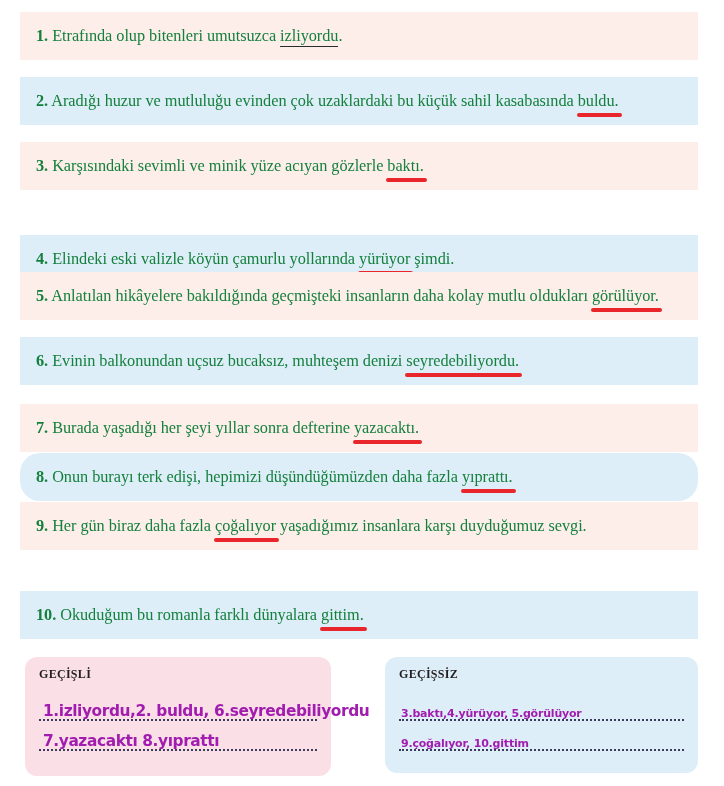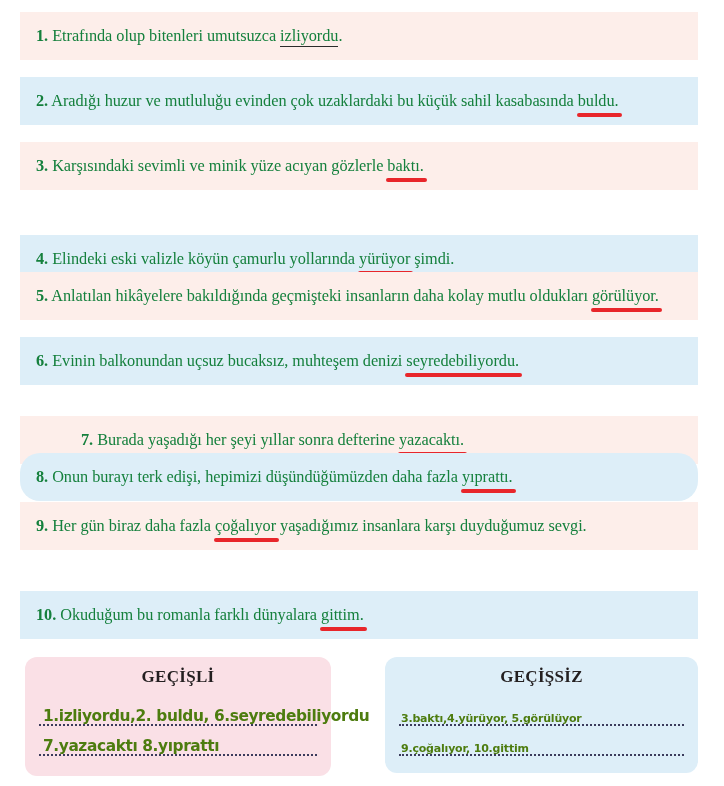--- a/index.html
+++ b/index.html
@@ -85,45 +85,45 @@
   }
   #answer-box-intransitive {
     left: 385px;
     top: 657px;
     width: 313px;
     height: 116px;
     background: #ddeef8;
   }
 
   .answer-title {
-    text-align: center;
+    text-align: left;
     font-family: "Liberation Serif", serif;
     font-weight: bold;
-    font-size: 17px;
+    font-size: 12px;
     color: #231f20;
     letter-spacing: 0.3px;
     margin-bottom: 9px;
   }
 
   .answer-lines {
     position: relative;
   }
   .answer-line {
     position: relative;
     height: 28px;
     border-bottom: 2px dotted #3b3b5c;
   }
   .answer-line .handwriting {
     position: absolute;
     left: 4px;
     bottom: -1px;
     font-family: "DejaVu Sans", sans-serif;
     font-size: 15.2px;
     font-weight: bold;
-    color: #4d7c0f;
+    color: #a21caf;
     white-space: nowrap;
     letter-spacing: -0.2px;
   }
   #answer-box-transitive .answer-line .handwriting {
     font-size: 15.4px;
     letter-spacing: -0.4px;
   }
   #answer-box-intransitive .answer-line .handwriting {
     left: 2px;
     font-size: 11px;
@@ -144,21 +144,21 @@
     </div>
     <div class="sentence-row tone-blue" style="top: 207px; margin-top: 28px;">
       <div class="sentence-text"><span class="num">4.</span> <span>Elindeki eski valizle köyün çamurlu yollarında </span><span class="uline-red">yürüyor</span><span> şimdi.</span></div>
     </div>
     <div class="sentence-row tone-pink" style="top: 272px;">
       <div class="sentence-text"><span class="num">5.</span> <span>Anlatılan hikâyelere bakıldığında geçmişteki insanların daha kolay mutlu oldukları </span><span class="uline-red">görülüyor.</span><span></span></div>
     </div>
     <div class="sentence-row tone-blue" style="top: 337px;">
       <div class="sentence-text"><span class="num">6.</span> <span>Evinin balkonundan uçsuz bucaksız, muhteşem denizi </span><span class="uline-red">seyredebiliyordu.</span><span></span></div>
     </div>
-    <div class="sentence-row tone-pink" style="top: 416px; padding-left: 45px;">
+    <div class="sentence-row tone-pink" style="top: 404px;">
       <div class="sentence-text"><span class="num">7.</span> <span>Burada yaşadığı her şeyi yıllar sonra defterine </span><span class="uline-red">yazacaktı.</span><span></span></div>
     </div>
     <div class="sentence-row tone-blue" style="top: 453px; border-radius: 20px;">
       <div class="sentence-text"><span class="num">8.</span> <span>Onun burayı terk edişi, hepimizi düşündüğümüzden daha fazla </span><span class="uline-red">yıprattı.</span><span></span></div>
     </div>
     <div class="sentence-row tone-pink" style="top: 502px;">
       <div class="sentence-text"><span class="num">9.</span> <span>Her gün biraz daha fazla </span><span class="uline-red">çoğalıyor</span><span> yaşadığımız insanlara karşı duyduğumuz sevgi.</span></div>
     </div>
     <div class="sentence-row tone-blue" style="top: 591px;">
       <div class="sentence-text"><span class="num">10.</span> <span>Okuduğum bu romanla farklı dünyalara </span><span class="uline-red">gittim.</span><span></span></div>

